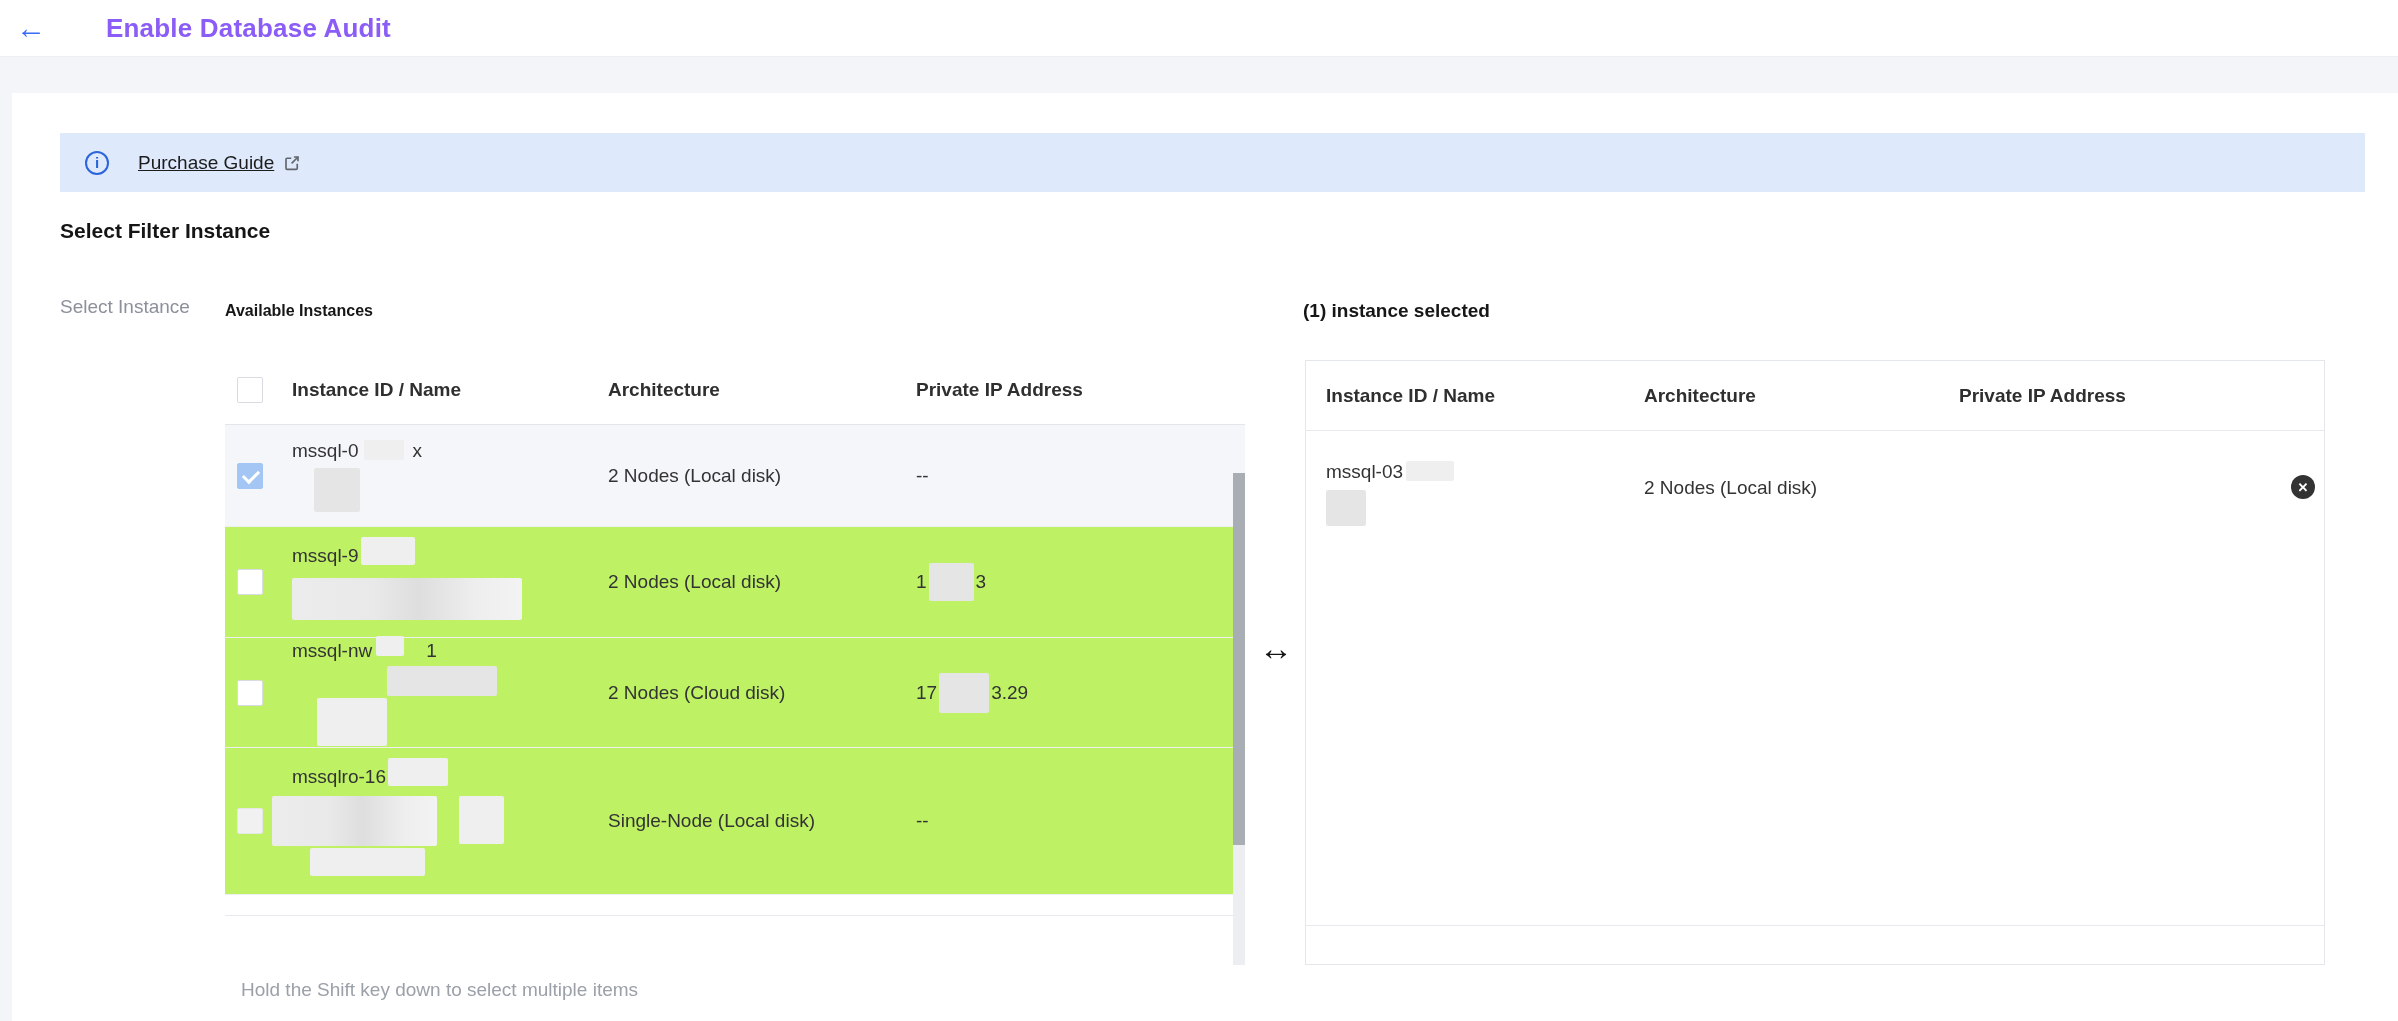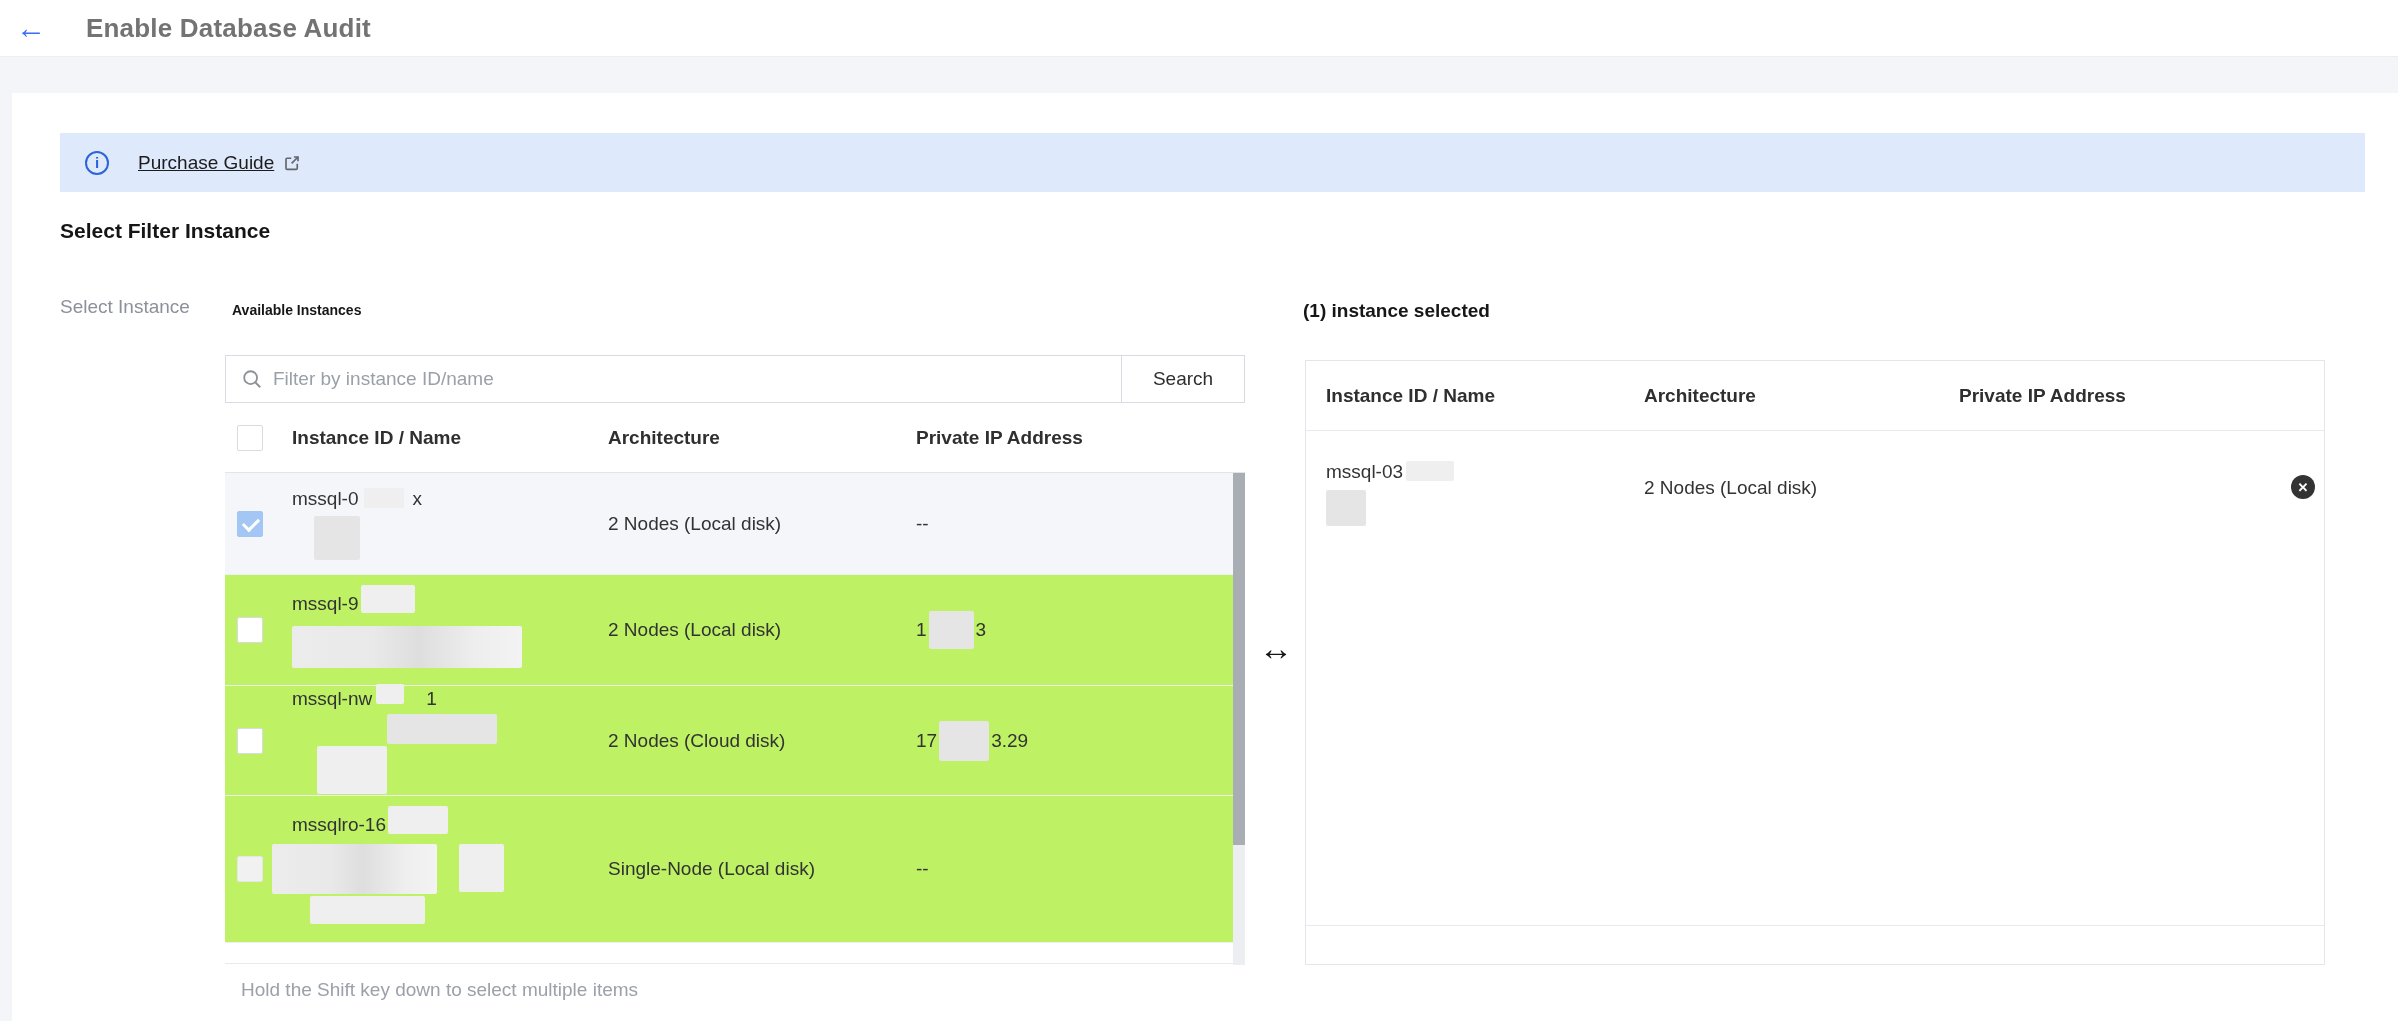--- a/index.html
+++ b/index.html
@@ -4,37 +4,37 @@
 <style>
   * { margin:0; padding:0; box-sizing:border-box; }
   html,body { width:2398px; height:1021px; }
   body { font-family:"Liberation Sans", sans-serif; background:#f3f5f8; }
   .page { position:relative; width:2398px; height:1021px; overflow:hidden; background:#f3f5f8; }
 
   
   .topbar { position:absolute; left:0; top:0; width:100%; height:57px; background:#fff;
             border-bottom:1px solid #eceef1; display:flex; align-items:center; }
   .back { margin-left:16px; color:#3b6ef5; font-size:30px; line-height:30px; cursor:pointer; }
-  .page-title { margin-left:40px; font-size:26px; font-weight:700; color:#737373; letter-spacing:.2px; }
+  .page-title { margin-left:60px; font-size:26px; font-weight:700; color:#8b5cf6; letter-spacing:.2px; }
 
   
   .card { position:absolute; left:12px; top:93px; right:0; bottom:0; background:#fff; }
 
   
   .banner { position:absolute; left:48px; top:40px; width:2305px; height:59px; background:#dee9fb;
             display:flex; align-items:center; font-size:19px; color:#222; }
   .info-icon { flex:none; margin:0 17px 0 25px; width:24px; height:24px; border:2px solid #2b65d9;
                border-radius:50%; color:#2b65d9; display:flex; align-items:center; justify-content:center;
                font-size:15px; font-weight:700; }
   .banner-link { margin-left:12px; color:#1c1c1c; text-decoration:underline; cursor:pointer; }
   .ext-icon { margin-left:9px; display:inline-flex; }
 
   .section-title { position:absolute; left:48px; top:126px; font-size:21px; font-weight:700; color:#151515; }
   .field-label   { position:absolute; left:48px; top:203px; font-size:19px; color:#8b909a; }
-  .src-title     { position:absolute; left:220px;  top:209px; font-size:14px; font-weight:700; color:#161616; }
+  .src-title     { position:absolute; left:213px;  top:209px; font-size:16px; font-weight:700; color:#161616; }
   .tgt-title     { position:absolute; left:1291px; top:207px; font-size:19px; font-weight:700; color:#161616; }
 
   
   .source-panel { position:absolute; left:213px; top:262px; width:1020px; }
   .search-row { display:flex; height:48px; }
   .search-input { width:897px; border:1px solid #d8dbe2; display:flex; align-items:center; padding-left:15px; background:#fff; }
   .search-input input { border:none; outline:none; flex:1; font-size:19px; color:#333; margin-left:10px;
                         font-family:"Liberation Sans", sans-serif; background:transparent; }
   .search-input input::placeholder { color:#9aa0a8; }
   .search-btn { width:123px; border:1px solid #d8dbe2; border-left:none; background:#fff; display:flex;
@@ -114,32 +114,20 @@
     </div>
 
     <div class="section-title">Select Filter Instance</div>
     <div class="field-label">Select Instance</div>
 
     <div class="src-title">Available Instances</div>
     <div class="tgt-title">(1) instance selected</div>
 
     <div class="source-panel">
 
-      <div class="search-row">
-        <div class="search-input">
-          <span style="display:inline-flex;">
-            <svg width="22" height="22" viewBox="0 0 24 24" fill="none" stroke="#8d9199" stroke-width="2">
-              <circle cx="10.5" cy="10.5" r="7"></circle>
-                <line x1="15.8" y1="15.8" x2="21" y2="21"></line>
-            </svg>
-          </span>
-          <input value="" placeholder="Filter by instance ID/name" style="">
-        </div>
-        <div class="search-btn">Search</div>
-      </div>
 
       <div class="src-header">
         <span class="checkbox"></span>
         <span class="hdr-label-name">Instance ID / Name</span>
         <span class="hdr-label-arch">Architecture</span>
         <span class="hdr-label-ip">Private IP Address</span>
       </div>
 
       <div style="position:relative;">
 

